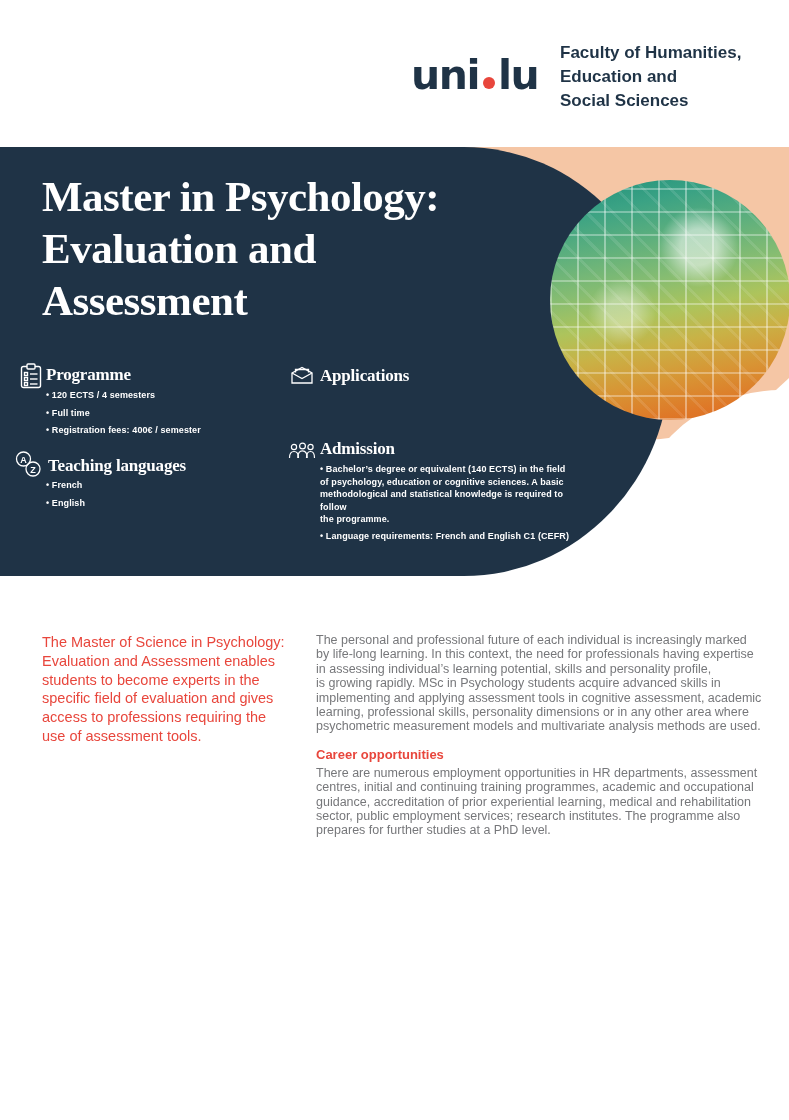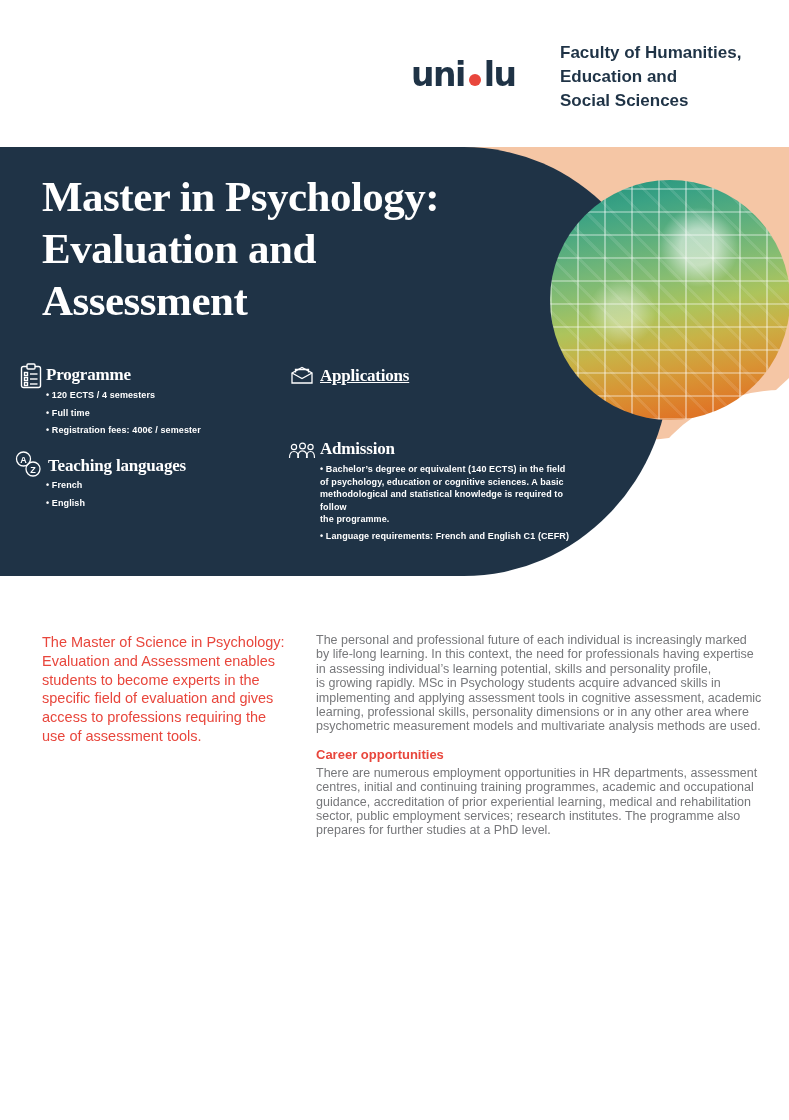--- a/index.html
+++ b/index.html
@@ -3,21 +3,21 @@
 <meta charset="utf-8">
 <style>
   html,body{margin:0;padding:0;background:#fff;}
   .page{position:relative;width:789px;height:1120px;background:#ffffff;overflow:hidden;
         font-family:"Liberation Sans","DejaVu Sans",sans-serif;}
   .prl{white-space:pre-line;}
 
   
   .logo{position:absolute;left:411px;top:46px;line-height:58px;height:58px;
         font-family:"DejaVu Sans","Liberation Sans",sans-serif;font-weight:bold;
-        font-size:33px;letter-spacing:-1.5px;color:#1F3346;}
+        font-size:41px;letter-spacing:-1.5px;color:#1F3346;}
   .logo-dot{display:inline-block;width:12px;height:12px;border-radius:50%;
         background:#E8463C;margin:0 3px 0 4px;}
   .faculty{position:absolute;left:560px;top:41px;font-size:17px;font-weight:bold;
         color:#1F3346;line-height:24px;}
 
   
   .hero{position:absolute;left:0;top:147px;width:789px;height:429px;overflow:hidden;}
   .peach-circle{position:absolute;left:430px;top:-127px;width:420px;height:420px;
         border-radius:50%;background:#F5C6A5;z-index:1;}
   .white-circle{position:absolute;left:626px;top:243px;width:310px;height:310px;
@@ -45,21 +45,21 @@
   .b::before{content:"• ";}
   .b-multi{line-height:12.5px;margin-bottom:5px;}
 
   #programme-icon{left:20px;top:216px;}
   #programme-h{left:46px;top:218px;text-align:center;}
   #programme-b{left:46px;top:243px;}
   #langs-icon{left:14px;top:303px;}
   #langs-h{left:48px;top:309px;}
   #langs-b{left:46px;top:333px;}
   #apps-icon{left:290px;top:219px;}
-  #apps-h{left:320px;top:219px;text-decoration:underline;}
+  #apps-h{left:320px;top:219px;}
   #apps-b{left:320px;top:245px;}
   #adm-icon{left:286px;top:295px;}
   #adm-h{left:320px;top:292px;}
   #adm-b{left:320px;top:316px;width:256px;}
 
   
   .intro{position:absolute;left:42px;top:633px;width:280px;color:#E8463C;
         font-size:14.5px;line-height:18.8px;}
   .para1{position:absolute;left:316px;top:633px;width:470px;color:#76777A;
         font-size:12.5px;line-height:14.4px;}

